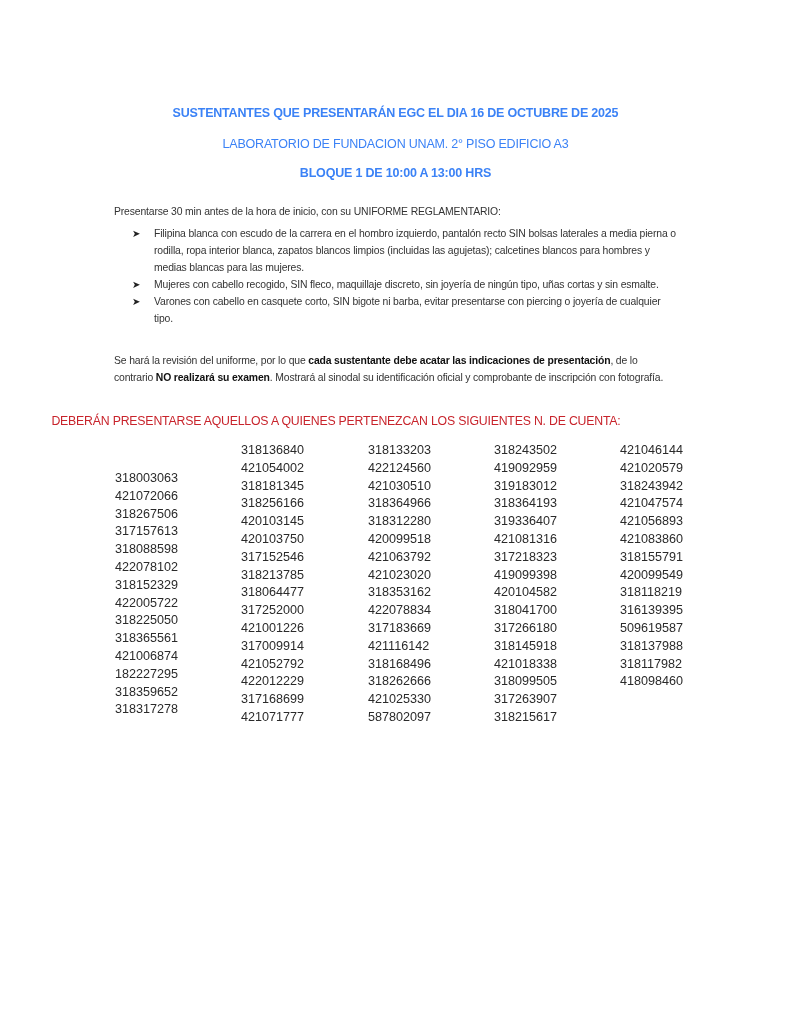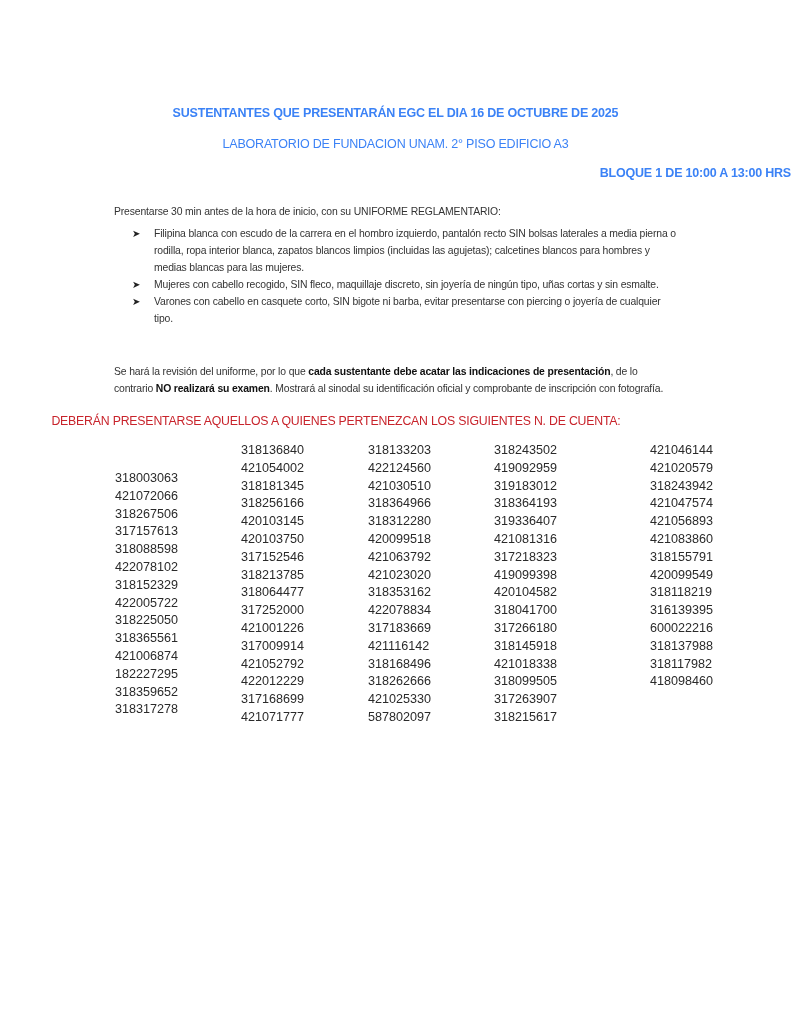--- a/index.html
+++ b/index.html
@@ -4,44 +4,44 @@
 <style>
   html, body { margin: 0; padding: 0; background: #ffffff; }
   body { width: 791px; height: 1024px; position: relative; overflow: hidden;
          font-family: "Liberation Sans", "DejaVu Sans", sans-serif; color: #222; }
   .page { position: absolute; left: 0; top: 0; width: 791px; height: 1024px; background: #fff; }
 
   .title { position: absolute; left: 0; width: 791px; text-align: center; color: #3b82f6;
            font-family: "Liberation Sans", sans-serif; font-size: 12.5px; letter-spacing: -0.2px; }
   .t1 { top: 106px; font-weight: bold; }
   .t2 { top: 137px; font-weight: normal; }
-  .t3 { top: 166px; font-weight: bold; text-align: right; }
+  .t3 { top: 166px; font-weight: bold; }
 
   .body-text { position: absolute; font-family: "Liberation Sans", sans-serif; font-size: 10.4px;
                color: #333; line-height: 16.8px; letter-spacing: -0.15px; }
   .intro { left: 114px; top: 204px; }
 
   .bullets { position: absolute; left: 132px; top: 225px; width: 545px; margin: 0; padding: 0; list-style: none; }
   .bullets li { position: relative; padding-left: 22px; font-size: 10.4px; line-height: 17px; color: #333;
                 letter-spacing: -0.15px; }
   .bullets li .arrow { position: absolute; left: 0; top: 0; font-size: 10px; color: #222; }
 
-  .notice { left: 114px; top: 364px; width: 565px; }
+  .notice { left: 114px; top: 353px; width: 565px; }
   .notice b { color: #111; }
 
   .accounts-heading { position: absolute; left: 0; width: 672px; top: 414px; text-align: center;
                       color: #c8232b; font-size: 12.3px; letter-spacing: -0.2px; }
 
   .col { position: absolute; margin: 0; padding: 0; list-style: none; }
   .col li { font-family: "Liberation Sans", sans-serif; font-size: 12.6px; line-height: 17.8px; color: #2a2a2a; }
   .c1 { left: 115px; top: 470px; }
   .c2 { left: 241px; top: 442px; }
   .c3 { left: 368px; top: 442px; }
   .c4 { left: 494px; top: 442px; }
-  .c5 { left: 620px; top: 442px; margin-left: 30px; }
+  .c5 { left: 620px; top: 442px; }
 </style>
 </head>
 <body>
 
 <div class="page">
 
   <div class="title t1">SUSTENTANTES QUE PRESENTARÁN EGC EL DIA 16 DE OCTUBRE DE 2025</div>
   <div class="title t2">LABORATORIO DE FUNDACION UNAM. 2° PISO EDIFICIO A3</div>
   <div class="title t3">BLOQUE 1 DE 10:00 A 13:00 HRS</div>
 
@@ -140,19 +140,19 @@
       <li>421046144</li>
       <li>421020579</li>
       <li>318243942</li>
       <li>421047574</li>
       <li>421056893</li>
       <li>421083860</li>
       <li>318155791</li>
       <li>420099549</li>
       <li>318118219</li>
       <li>316139395</li>
-      <li>600022216</li>
+      <li>509619587</li>
       <li>318137988</li>
       <li>318117982</li>
       <li>418098460</li>
     </ul>
 
 </div>
 
 </body></html>

